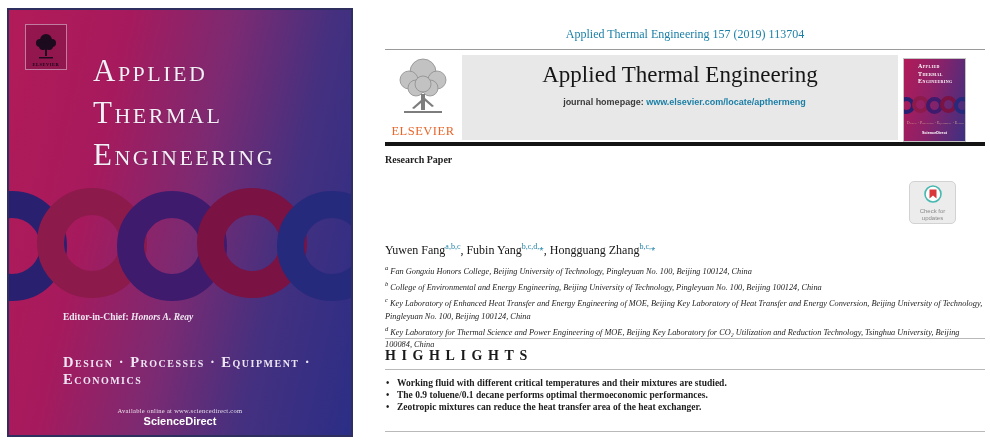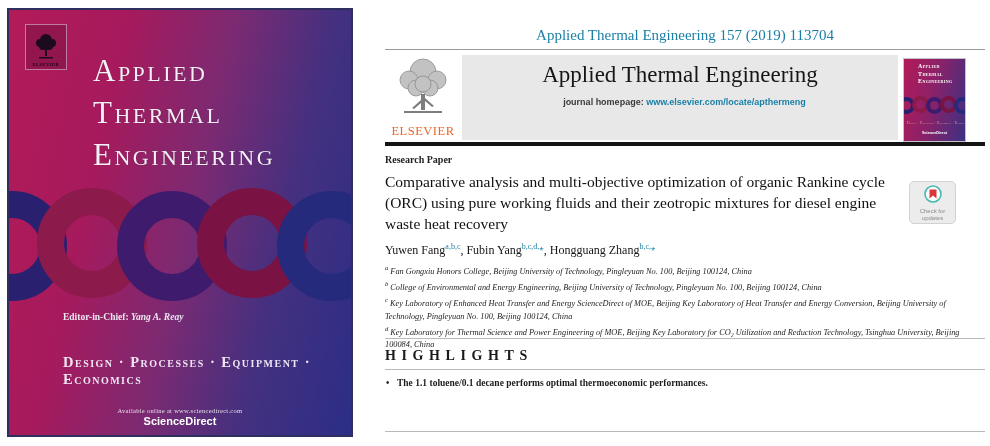--- a/index.html
+++ b/index.html
@@ -23,21 +23,21 @@
   .cover-editors .val { font-style:italic; font-weight:bold; }
   .cover-tagline { position:absolute; left:54px; top:344px; color:#eee6f4; font-variant:small-caps;
                    font-weight:bold; font-size:14.5px; letter-spacing:1.5px; }
   .cover-sd { position:absolute; left:0; top:397px; width:100%; text-align:center; color:#fff; }
   .cover-sd .avail { font-size:6.5px; opacity:.85; letter-spacing:.3px; }
   .cover-sd .sdlogo { font-size:11px; font-weight:bold; font-family:"Liberation Sans", sans-serif; margin-top:1px; }
 
   
   .page { position:absolute; left:380px; top:0; width:610px; height:446px; background:#fff; }
   .citation { position:absolute; top:27px; left:0; width:100%; text-align:center;
-              color:#1a7fa6; font-size:15px; }
+              color:#1a7fa6; font-size:12px; }
   .rule { position:absolute; left:5px; width:600px; border-top:1px solid #b9b9b9; }
   .rule-top { top:49px; border-top-color:#9a9a9a; }
 
   .pub-logo { position:absolute; left:5px; top:56px; width:76px; height:84px; text-align:center; }
   .elsevier-text { color:#e9662b; font-size:12.5px; letter-spacing:.5px; margin-top:-2px; font-weight:500; }
 
   .banner { position:absolute; left:82px; top:55px; width:436px; height:85px; background:#e8e8e8; text-align:center; }
   .banner .contents { margin-top:8px; font-size:9px; font-weight:bold; color:#222; }
   .banner .link { color:#1a7fa6; text-decoration:none; }
   .banner .jtitle { margin-top:7px; font-size:23px; color:#161616; }
@@ -109,21 +109,21 @@
 
     <div class="cover-title">
       <div>Applied</div>
       <div>Thermal</div>
       <div>Engineering</div>
     </div>
 
     <div class="cover-editors">
       <div>
         <span class="lbl">Editor-in-Chief:</span>
-        <span class="val">Yang A. Reay</span>
+        <span class="val">Honors A. Reay</span>
       </div>
     </div>
 
     <div class="cover-tagline">Design · Processes · Equipment · Economics</div>
 
     <div class="cover-sd">
       <div class="avail">Available online at www.sciencedirect.com</div>
       <div class="sdlogo">ScienceDirect</div>
     </div>
   </div>
@@ -172,48 +172,49 @@
       <div class="thumb-ring" style="left:36px; top:37px; border-color:#7a1243;"></div>
       <div class="thumb-ring" style="left:50px; top:38px; border-color:#262a7c;"></div>
       <div class="thumb-editors">Design · Processes · Equipment · Economics</div>
       <div class="thumb-sd">ScienceDirect</div>
     </div>
 
     <div class="thick-rule"></div>
 
     <div class="type-label">Research Paper</div>
 
-    <h1 class="article-title">Comparative analysis and multi-objective optimization of organic Rankine cycle (ORC) using pure working fluids and their zeotropic mixtures for diesel engine waste heat recovery</h1>
 
     <div class="check-badge">
       <svg width="18" height="18" viewBox="0 0 18 18">
         <circle cx="9" cy="9" r="8" fill="#ffffff" stroke="#46b8b0" stroke-width="1.6"></circle>
         <path d="M5.5 4.5 h7 v9 l-3.5 -3 l-3.5 3 z" fill="#d9383a"></path>
       </svg>
       <div class="check-text">Check for updates</div>
     </div>
 
     <div class="authors">
       <span>Yuwen Fang</span><sup>a,b,c</sup><span>, </span>
       <span>Fubin Yang</span><sup>b,c,d,⁎</sup><span>, </span>
       <span>Hongguang Zhang</span><sup>b,c,⁎</sup>
     </div>
 
     <div class="affils">
       <div><sup>a</sup> <span>Fan Gongxiu Honors College, Beijing University of Technology, Pingleyuan No. 100, Beijing 100124, China</span></div>
       <div><sup>b</sup> <span>College of Environmental and Energy Engineering, Beijing University of Technology, Pingleyuan No. 100, Beijing 100124, China</span></div>
-      <div><sup>c</sup> <span>Key Laboratory of Enhanced Heat Transfer and Energy ScienceDirect of MOE, Beijing Key Laboratory of Heat Transfer and Energy Conversion, Beijing University of Technology, Pingleyuan No. 100, Beijing 100124, China</span></div>
+      <div><sup>c</sup> <span>Key Laboratory of Enhanced Heat Transfer and Energy Engineering of MOE, Beijing Key Laboratory of Heat Transfer and Energy Conversion, Beijing University of Technology, Pingleyuan No. 100, Beijing 100124, China</span></div>
       <div><sup>d</sup> <span>Key Laboratory for Thermal Science and Power Engineering of MOE, Beijing Key Laboratory for CO₂ Utilization and Reduction Technology, Tsinghua University, Beijing 100084, China</span></div>
     </div>
 
     <div class="rule rule-affil"></div>
 
     <div class="hl-head">HIGHLIGHTS</div>
     <div class="rule rule-hl"></div>
 
     <ul class="hl-list">
-      <li>The 1.1 toluene/0.1 decane performs optimal thermoeconomic performances.</li>
+      <li>Working fluid with different critical temperatures and their mixtures are studied.</li>
+      <li>The 0.9 toluene/0.1 decane performs optimal thermoeconomic performances.</li>
+      <li>Zeotropic mixtures can reduce the heat transfer area of the heat exchanger.</li>
     </ul>
 
     <div class="rule rule-bottom"></div>
 
   </div>
 </div>
 
 </body></html>

